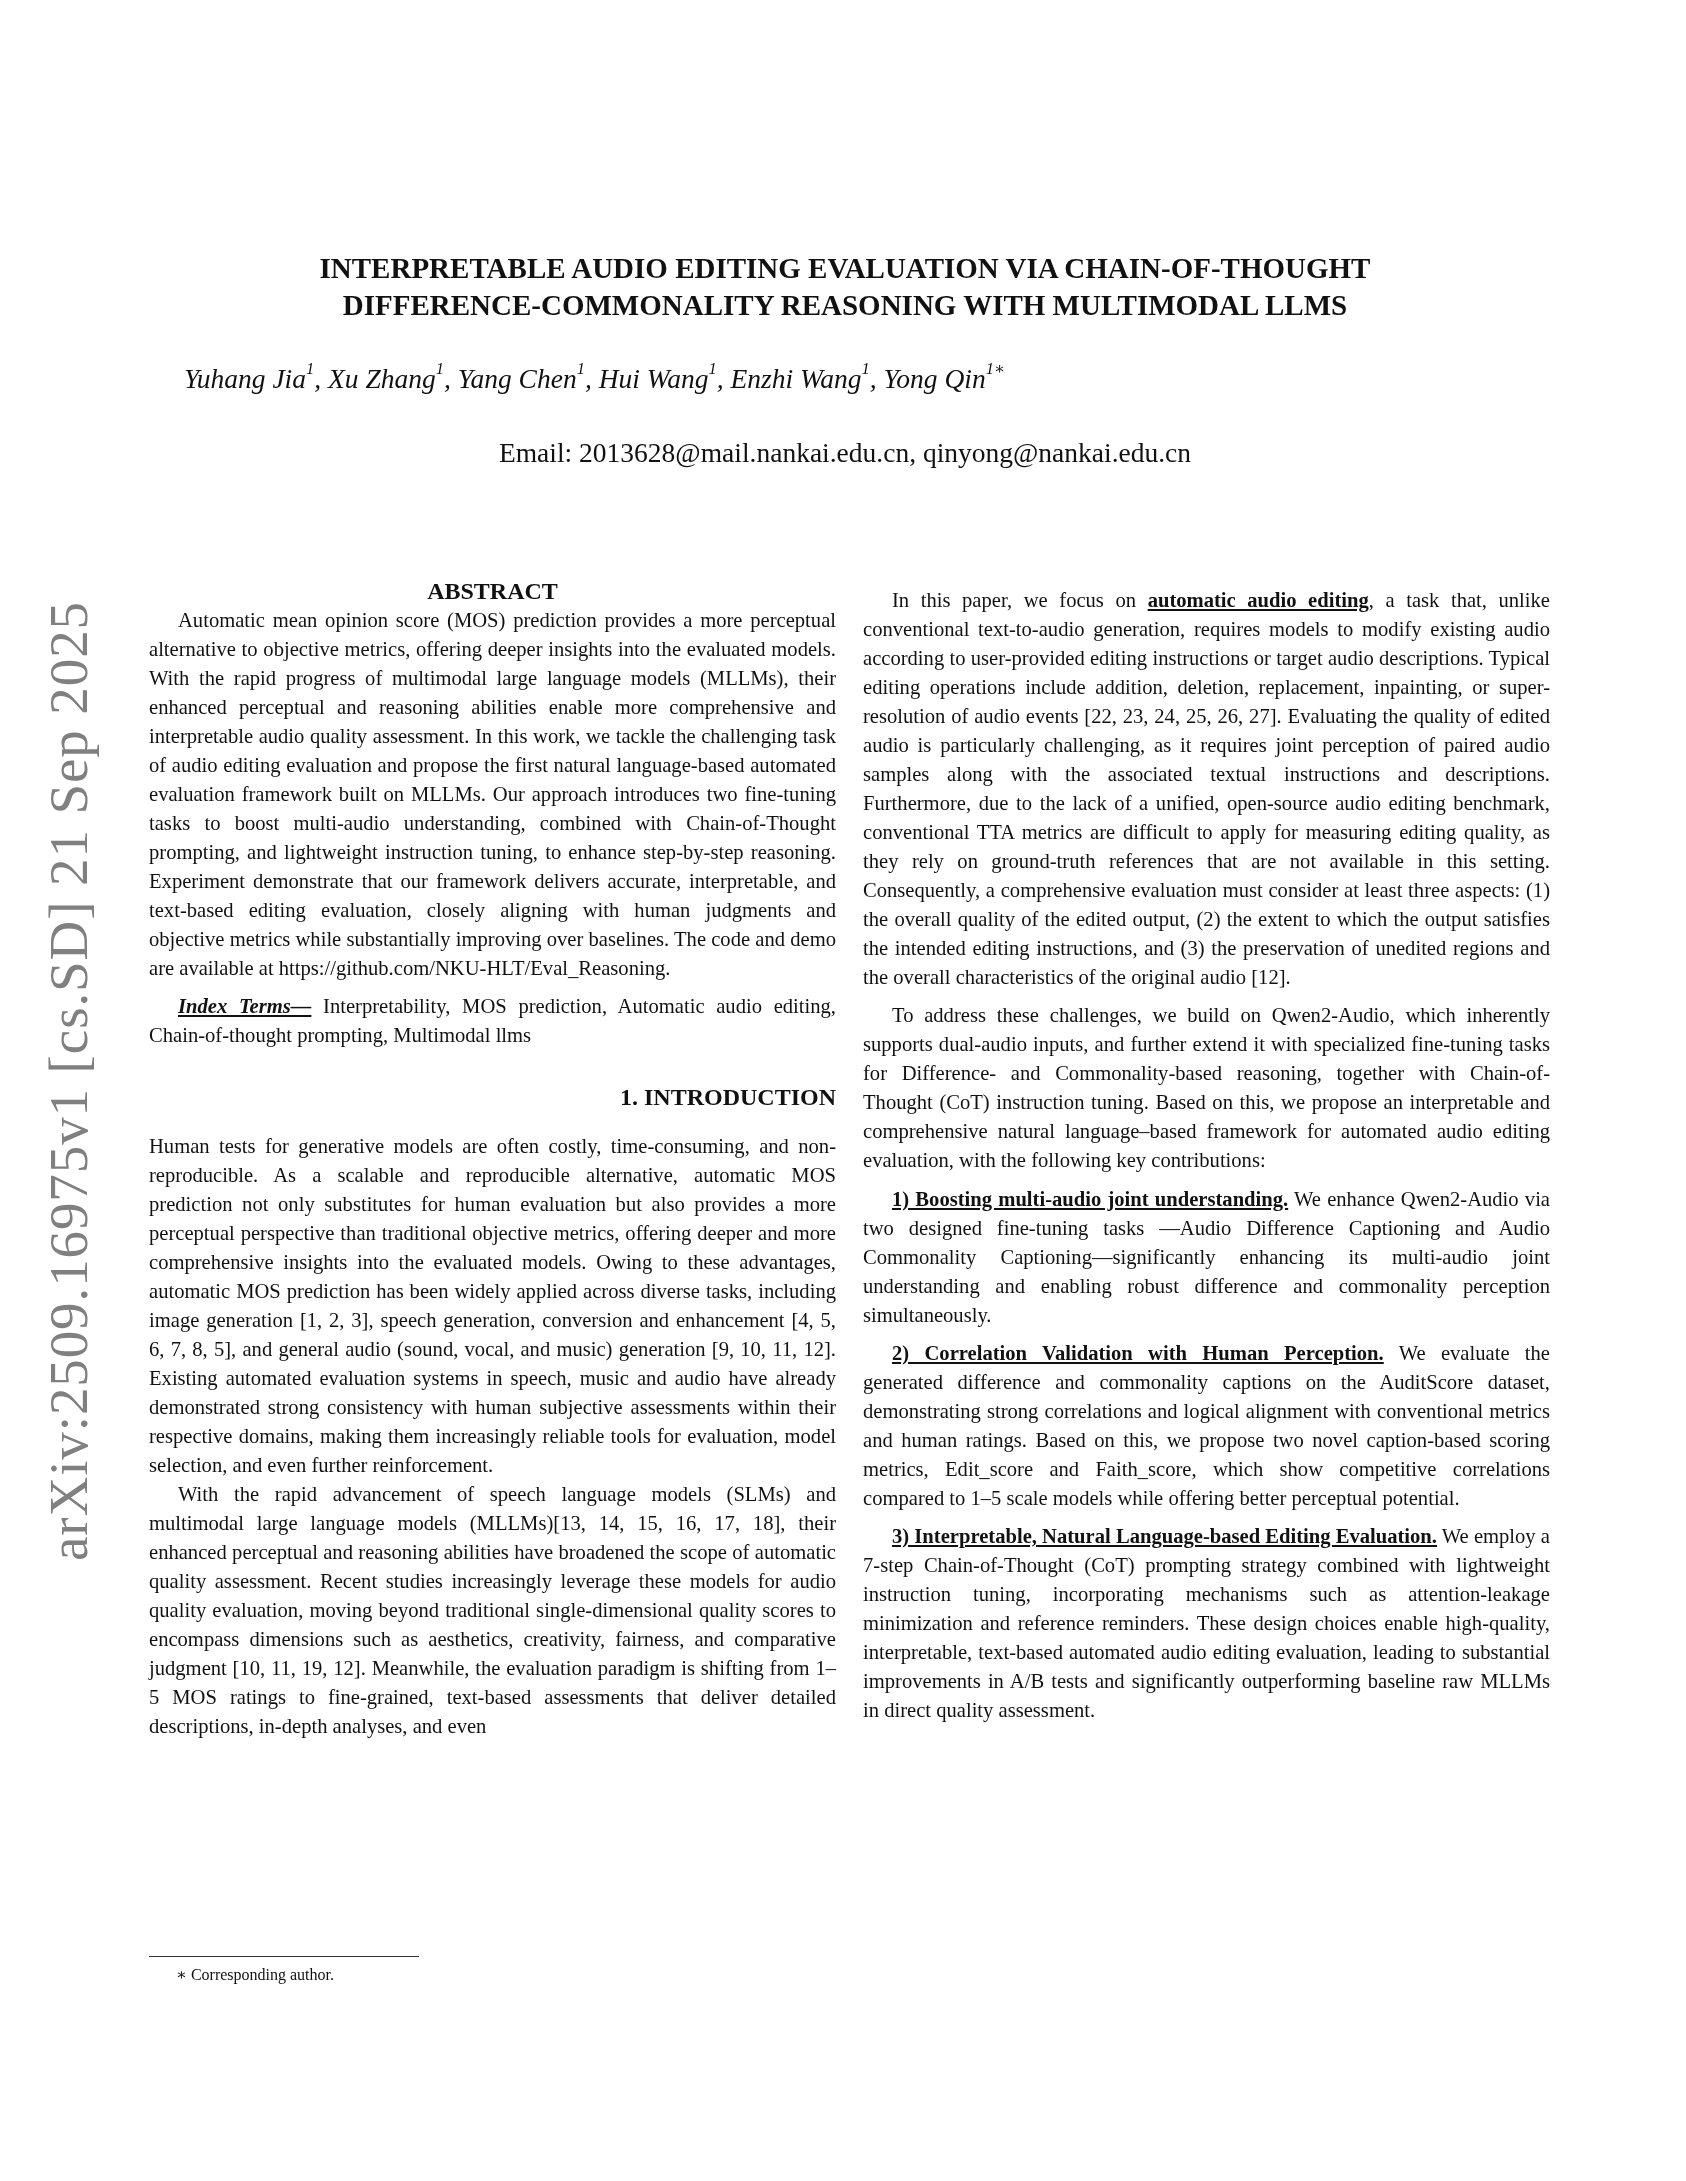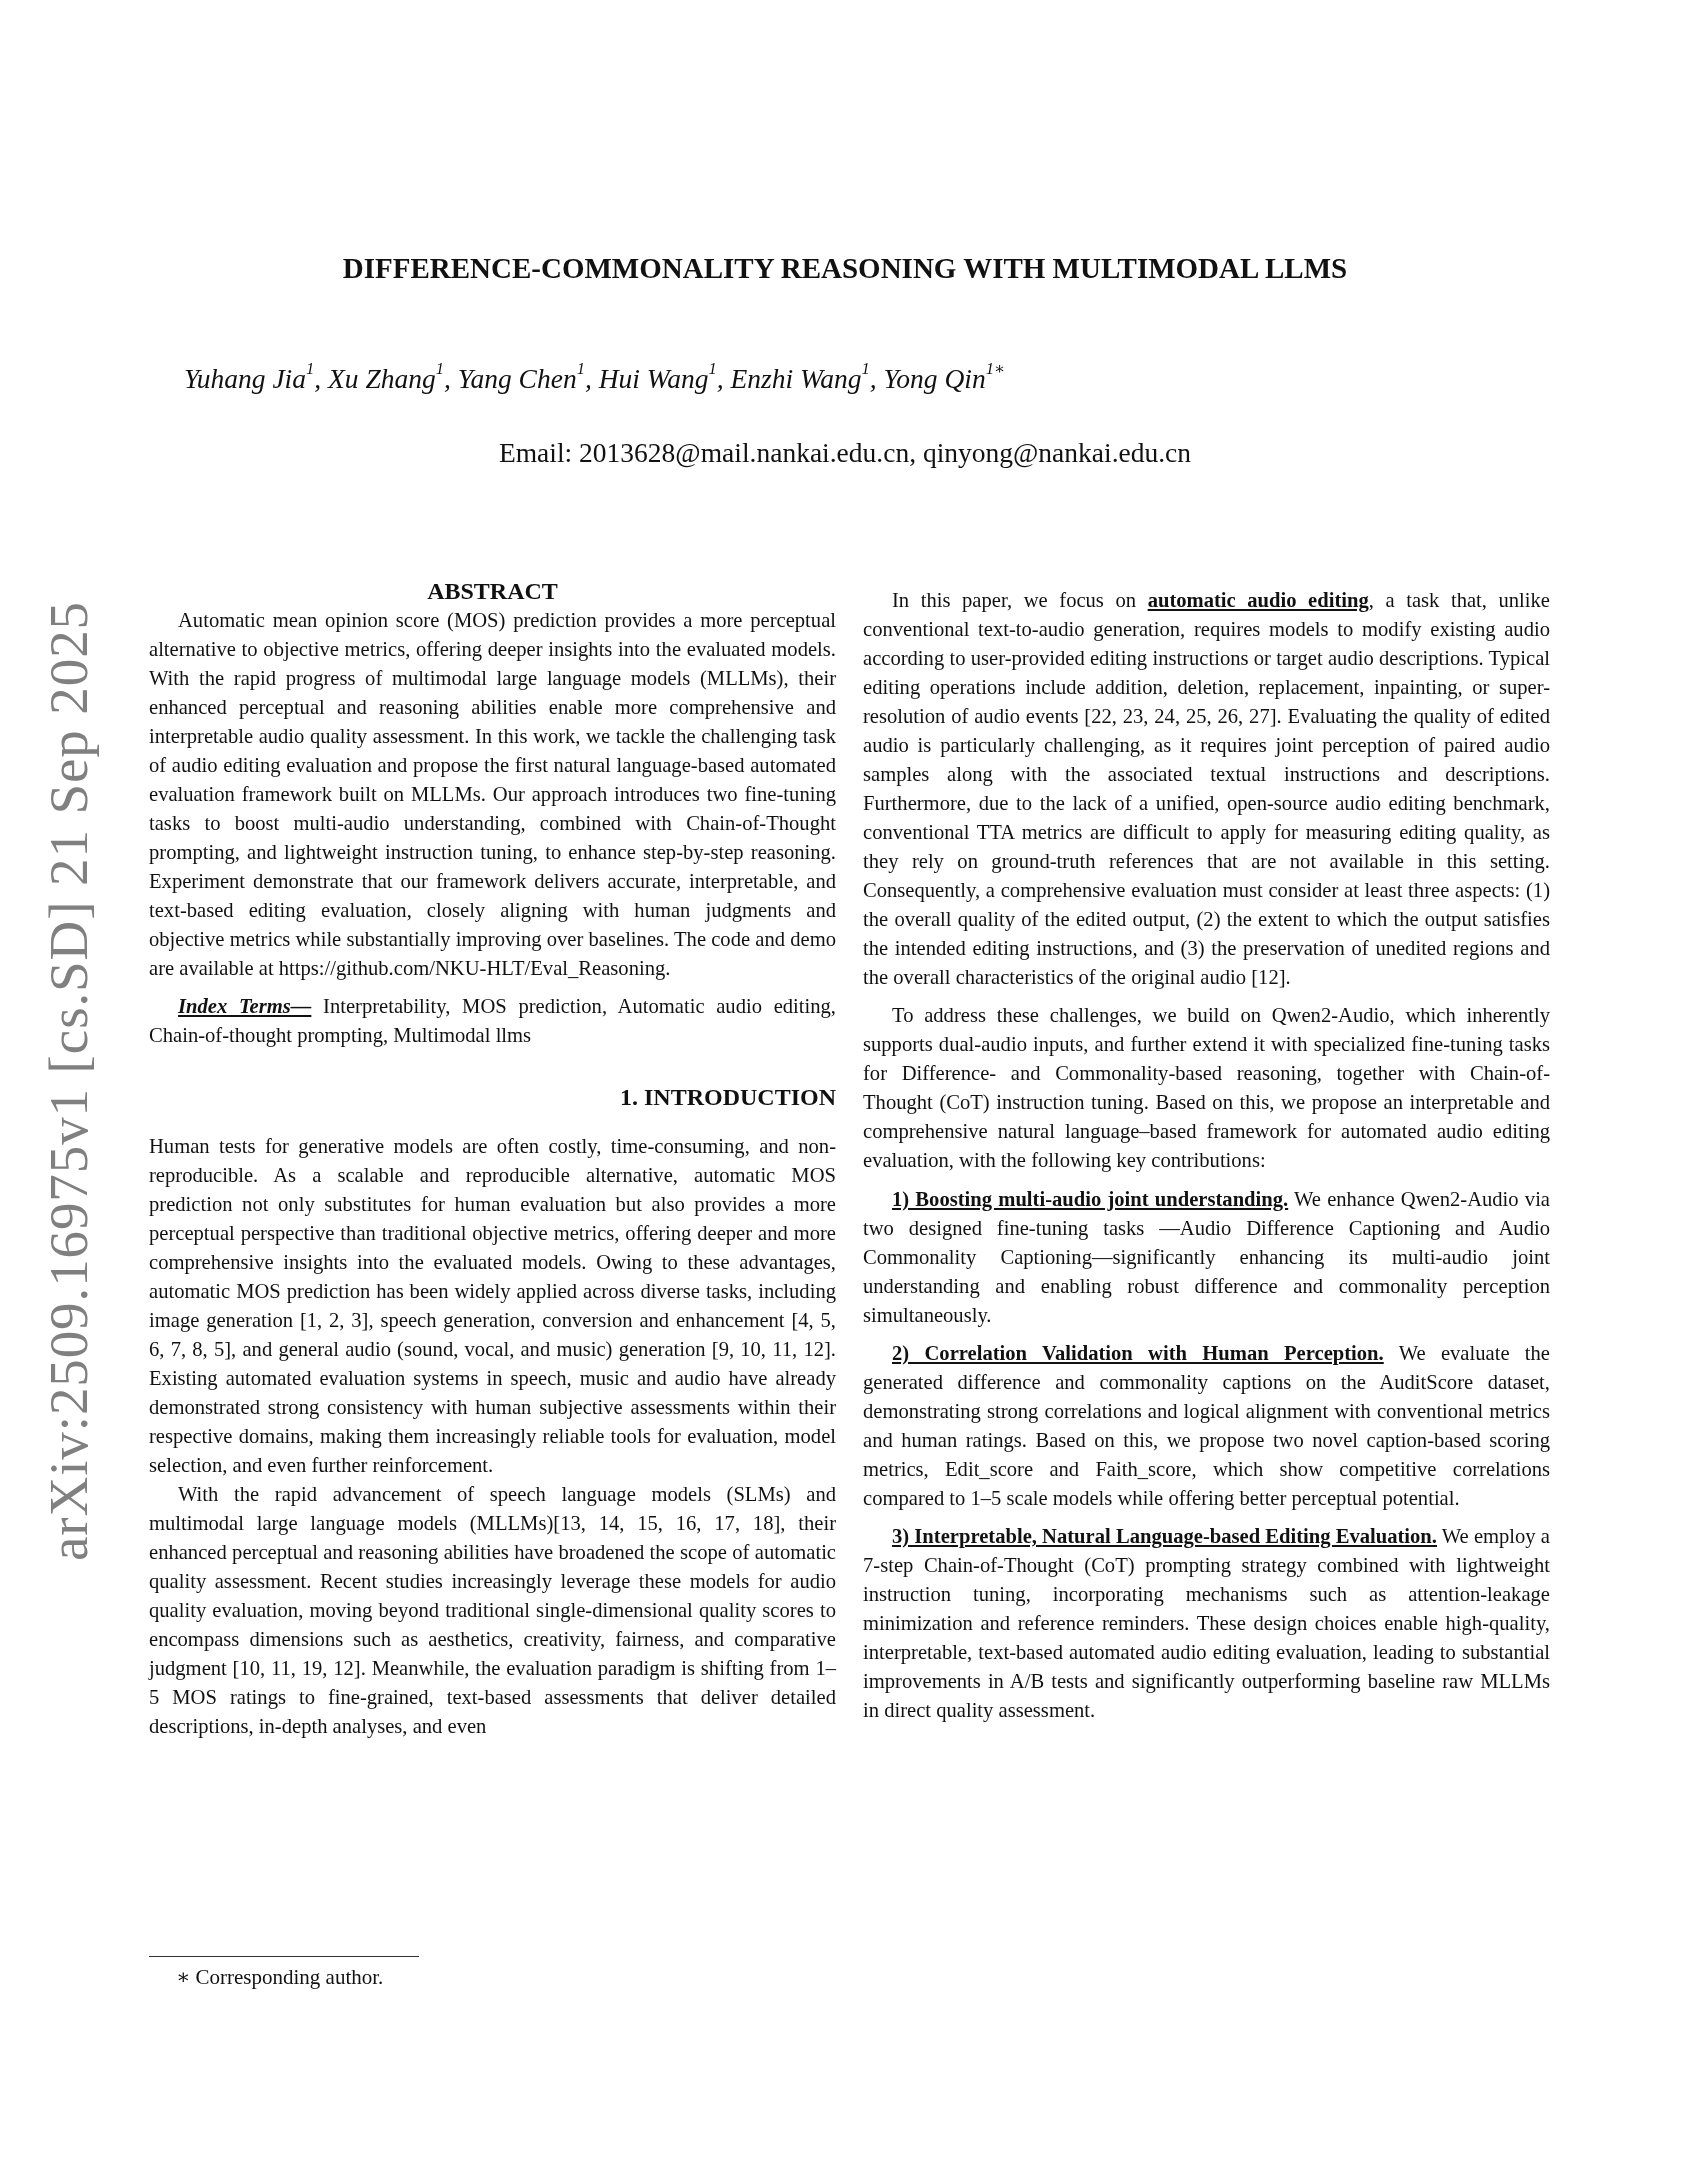--- a/index.html
+++ b/index.html
@@ -39,31 +39,32 @@
     text-align: center; font-weight: bold; font-size: 24px; margin: 0;
   }
   .abstract-head { margin-bottom: 11px; }
   .gap-s { margin-top: 9.2px !important; }
   .intro-head { margin-top: 33px !important; margin-bottom: 20px !important; text-align: right; }
   .footnote-rule {
     position: absolute; left: 149px; top: 1956px; width: 270px;
     border-top: 1.4px solid #333;
   }
   .footnote {
-    position: absolute; left: 176px; top: 1965px; font-size: 21px;
+    position: absolute; left: 176px; top: 1965px; font-size: 16px;
   }
   b { font-weight: bold; text-decoration: underline; }
   i { font-style: italic; }
 </style>
 </head>
 <body>
 
 <div class="watermark">arXiv:2509.16975v1  [cs.SD]  21 Sep 2025</div>
 
 <div class="title">
+  <div>INTERPRETABLE AUDIO EDITING EVALUATION VIA CHAIN-OF-THOUGHT</div>
   <div>DIFFERENCE-COMMONALITY REASONING WITH MULTIMODAL LLMS</div>
 </div>
 
 <div class="authors">
   <span><span>Yuhang Jia</span><sup>1</sup></span><span>, </span><span><span>Xu Zhang</span><sup>1</sup><span>, </span></span><span><span>Yang Chen</span><sup>1</sup><span>, </span></span><span><span>Hui Wang</span><sup>1</sup><span>, </span></span><span><span>Enzhi Wang</span><sup>1</sup><span>, </span></span><span><span>Yong Qin</span><sup>1∗</sup><span></span></span>
 </div>
 
 <div class="affil">
   <div>Email: 2013628@mail.nankai.edu.cn, qinyong@nankai.edu.cn</div>
 </div>

